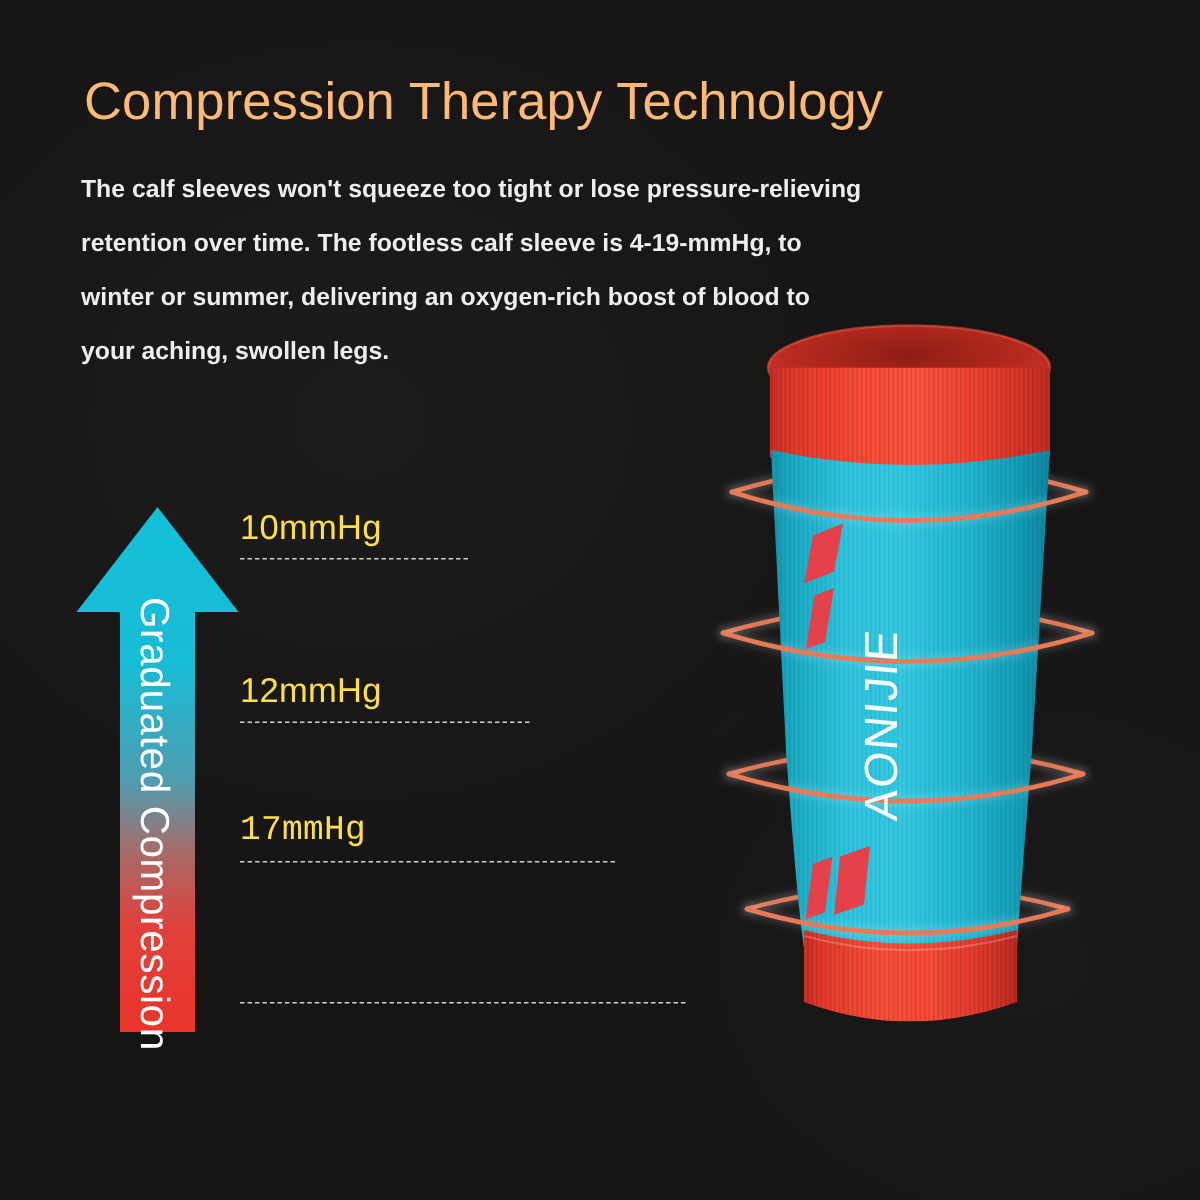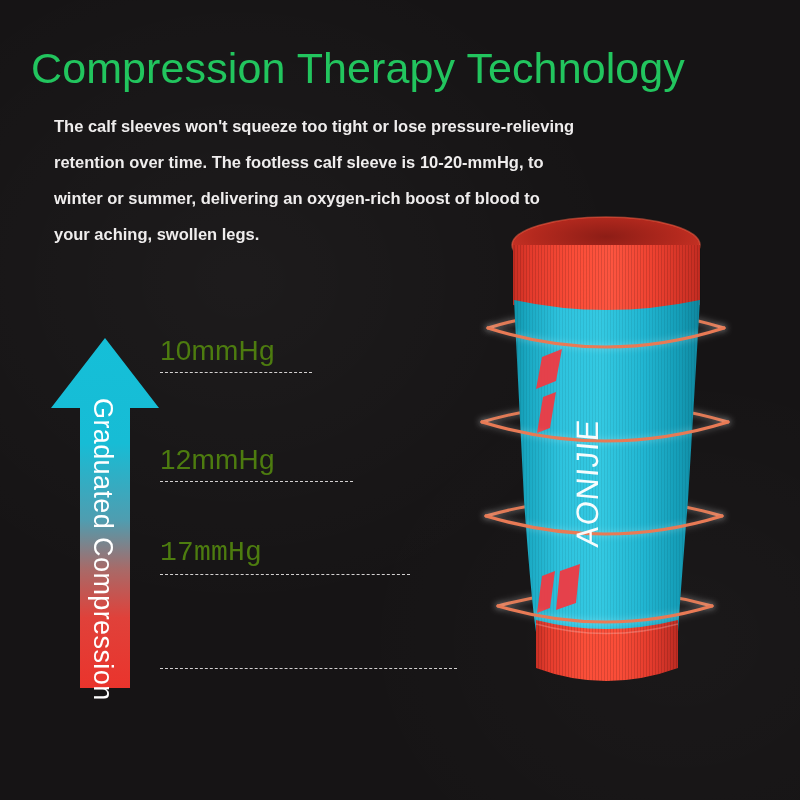--- a/index.html
+++ b/index.html
@@ -25,25 +25,25 @@
       radial-gradient(ellipse 70% 60% at 30% 35%, rgba(255,255,255,0.030), rgba(255,255,255,0) 70%),
       radial-gradient(ellipse 60% 50% at 85% 80%, rgba(255,255,255,0.018), rgba(255,255,255,0) 70%);
     pointer-events: none;
     z-index: 0;
   }
 
   .layer { position: absolute; z-index: 2; }
 
   
   #headline {
-    left: 31px;
+    left: 56px;
     top: 47px;
-    font-size: 43px;
+    font-size: 35px;
     line-height: 42px;
-    color: #22c55e;
+    color: #fdba74;
     letter-spacing: 0.1px;
     font-weight: 400;
     white-space: nowrap;
   }
   #bodycopy {
     left: 54px;
     top: 108px;
     width: 540px;
     font-size: 16.5px;
     line-height: 36px;
@@ -67,23 +67,23 @@
     font-size: 27px;
     line-height: 50px;
     letter-spacing: 0.4px;
     white-space: nowrap;
     z-index: 3;
   }
 
   
   .mm-row { position: absolute; left: 160px; }
   .mm-value {
-    font-size: 28px;
+    font-size: 23px;
     line-height: 34px;
-    color: #4d7c0f;
+    color: #fde047;
     letter-spacing: 0.2px;
     white-space: nowrap;
   }
   .mm-dash {
     height: 0;
     margin-top: 4px;
     border-top: 1.5px dashed rgba(244,242,242,0.85);
   }
 
   
@@ -110,21 +110,21 @@
 </style>
 </head>
 <body>
 
 <div id="page" style="background: rgb(22, 20, 21);">
 
   <div id="headline" class="layer">Compression Therapy Technology</div>
 
   <div id="bodycopy" class="layer">
     <p>The calf sleeves won't squeeze too tight or lose pressure-relieving</p>
-    <p>retention over time. The footless calf sleeve is 10-20-mmHg, to</p>
+    <p>retention over time. The footless calf sleeve is 4-19-mmHg, to</p>
     <p>winter or summer, delivering an oxygen-rich boost of blood to</p>
     <p>your aching, swollen legs.</p>
   </div>
 
   <div id="arrow-group" class="layer">
     <svg id="arrow-svg" width="130" height="370" viewBox="0 0 130 370">
       <defs>
         <linearGradient id="arrowGrad" x1="0" y1="0" x2="0" y2="1">
           <stop offset="0%" stop-color="#15bfd8"></stop>
           <stop offset="30%" stop-color="#17bcd5"></stop>

